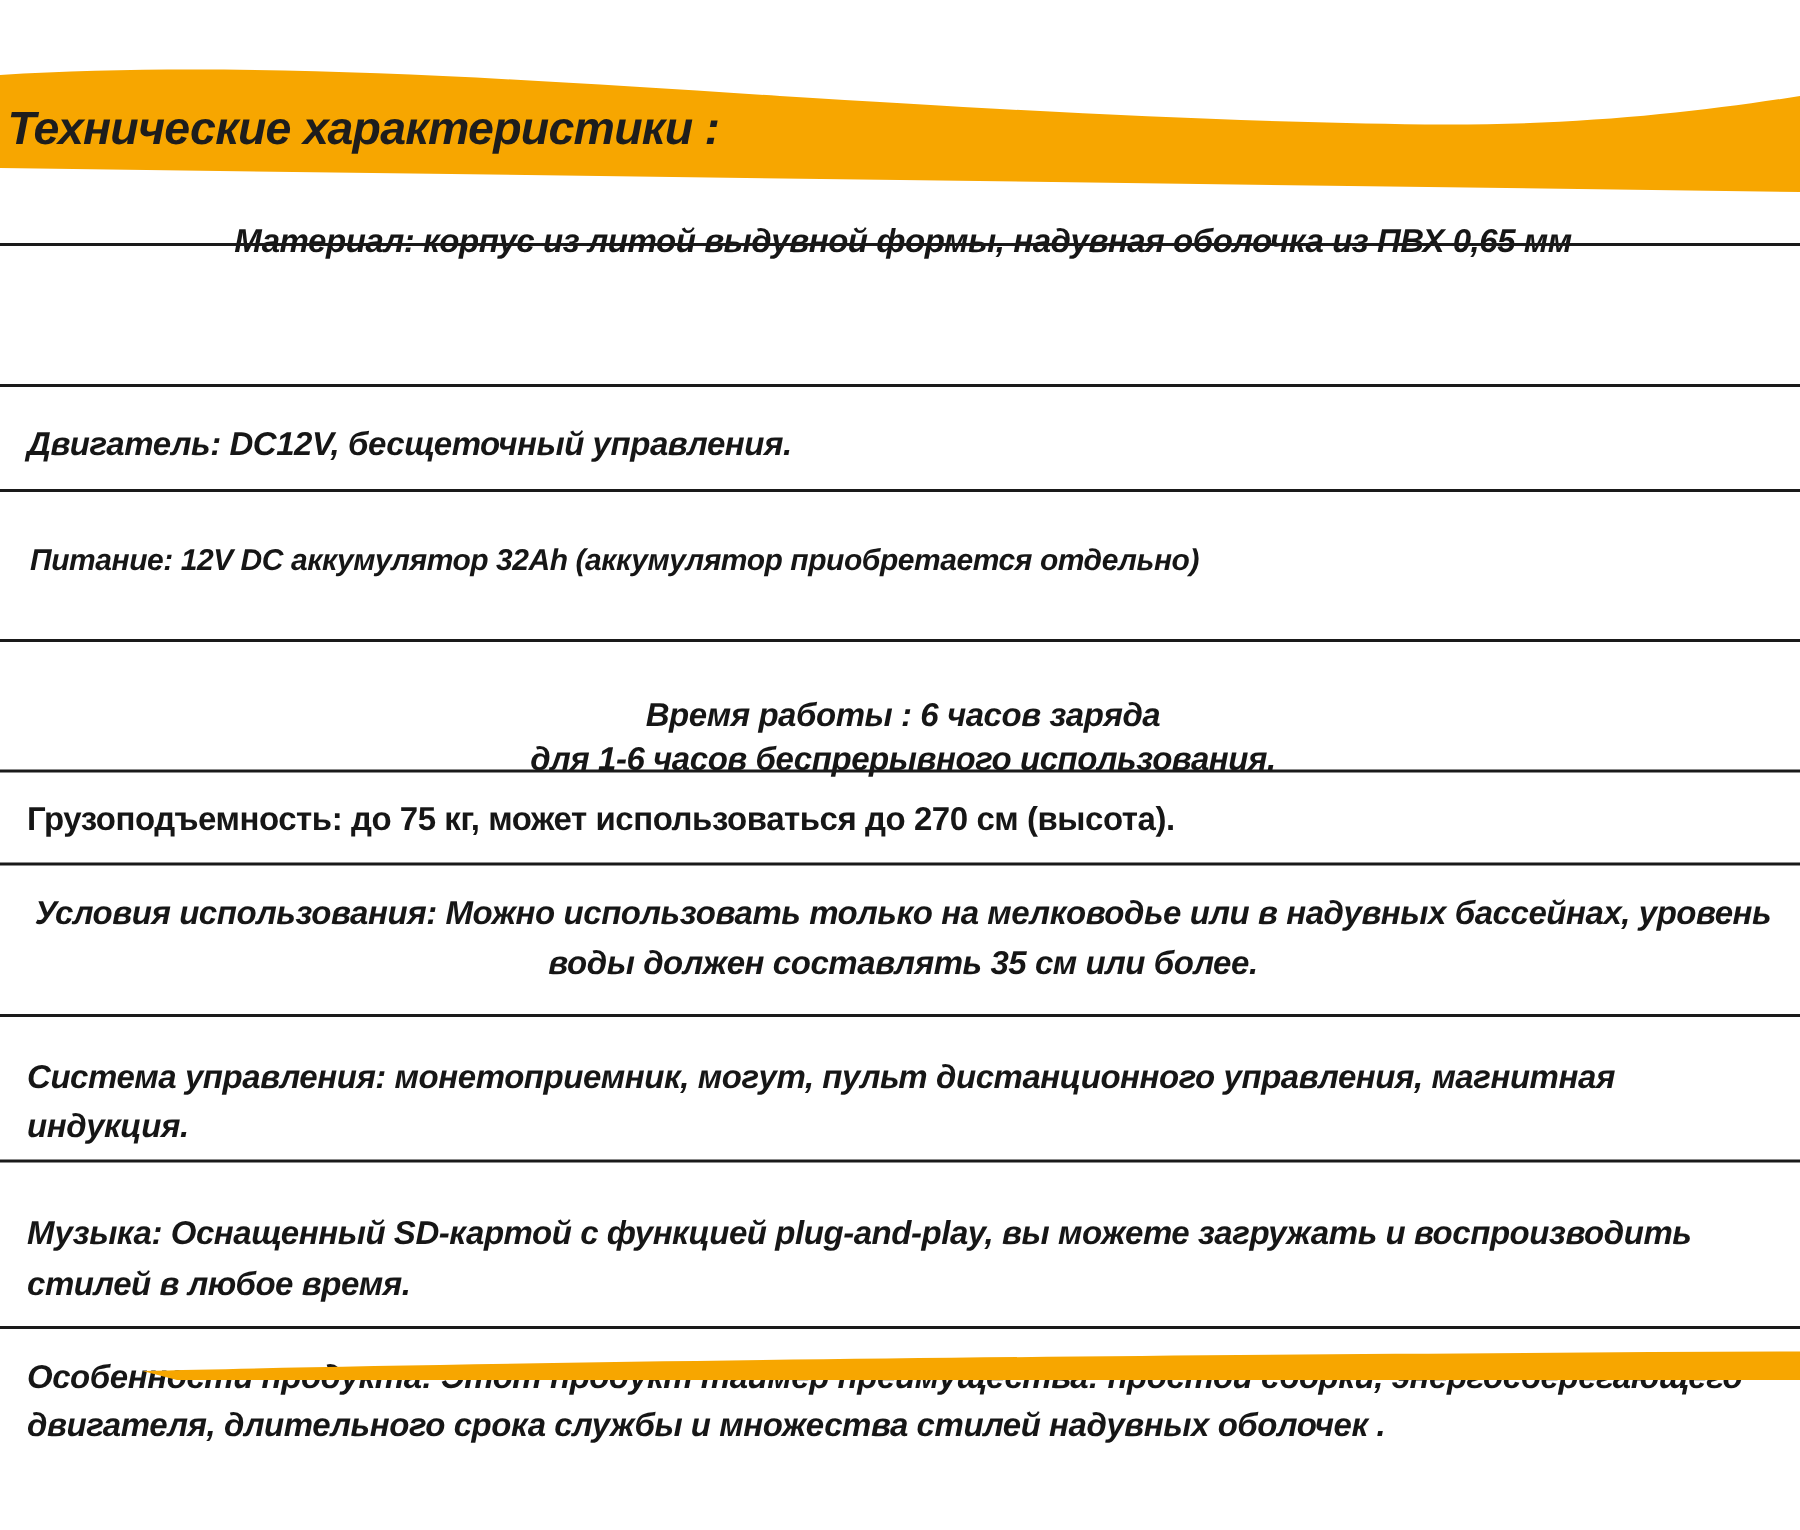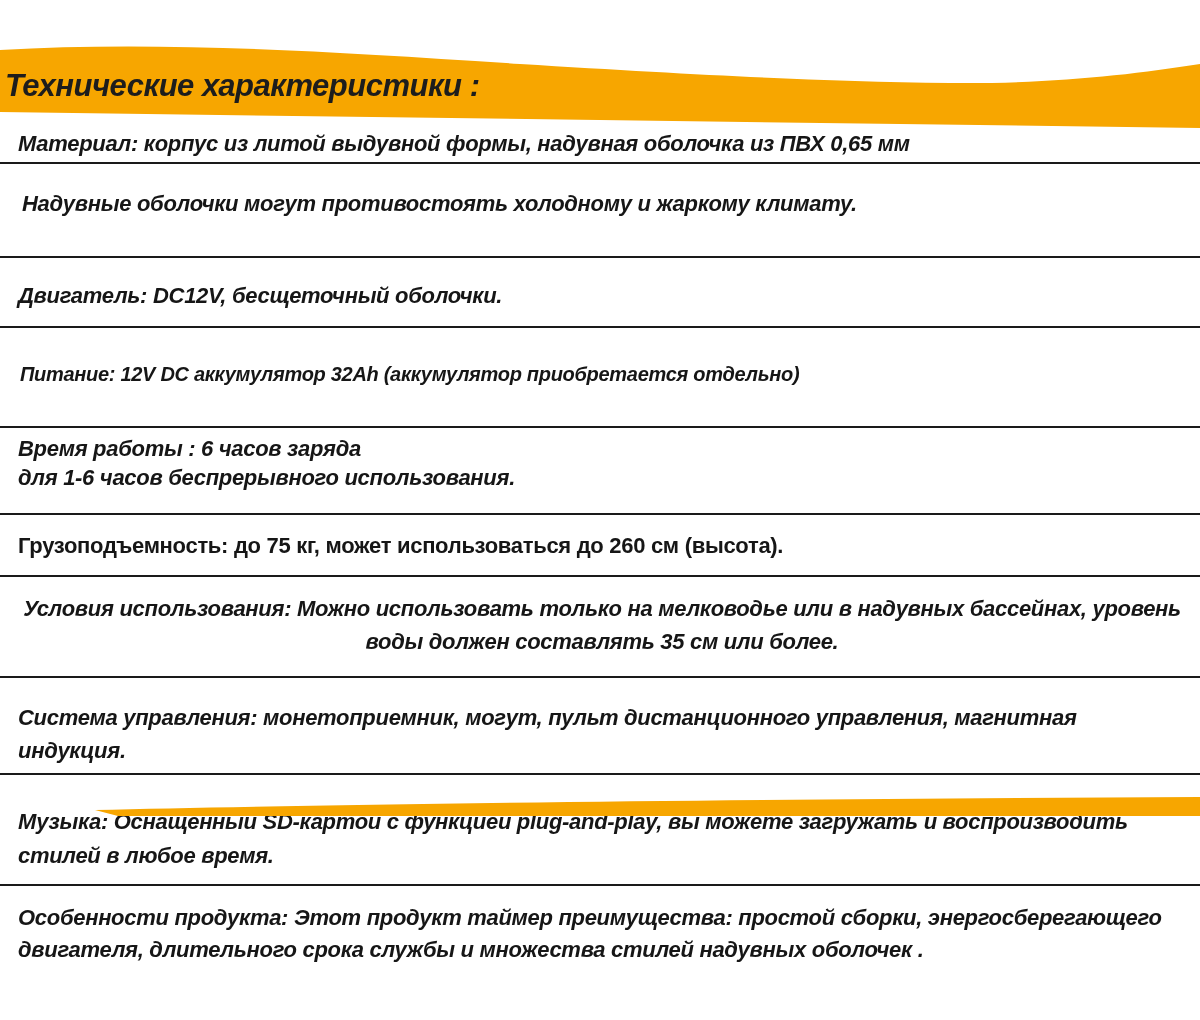--- a/index.html
+++ b/index.html
@@ -7,21 +7,21 @@
     padding: 0;
     background: #ffffff;
     width: 1200px;
     height: 1020px;
     overflow: hidden;
     font-family: "Liberation Sans", sans-serif;
   }
   .page {
     position: relative;
     width: 1200px;
-    height: 816px;
+    height: 920px;
     background: #ffffff;
   }
   .banner-svg, .footer-svg {
     position: absolute;
     left: 0;
     display: block;
   }
   .banner-svg { top: 0; }
   .footer-svg { bottom: 0; }
   .page-title {
@@ -40,25 +40,25 @@
     left: 18px;
     right: 14px;
     color: #161616;
     font-weight: bold;
     font-style: italic;
     font-size: 22px;
     line-height: 33px;
     letter-spacing: -0.3px;
   }
   .spec-row .row-line { display: block; }
-  .row-material   { top: 131px; line-height: 26px; }
+  .row-material   { top: 148px; line-height: 26px; text-align: center; }
   .row-shells     { top: 191px; line-height: 26px; left: 22px; }
   .row-motor      { top: 283px; line-height: 26px; }
   .row-power      { top: 360px; font-size: 20px; line-height: 28px; left: 20px; }
-  .row-runtime    { top: 434px; line-height: 29px; }
+  .row-runtime    { top: 462px; line-height: 29px; text-align: center; }
   .row-capacity   { top: 533px; font-style: normal; line-height: 26px; }
   .row-conditions { top: 592px; line-height: 33px; text-align: center; }
   .row-control    { top: 701px; line-height: 33px; }
   .row-music      { top: 805px; line-height: 34px; }
   .row-features   { top: 902px; line-height: 32px; }
   .separator {
     position: absolute;
     left: 0;
     width: 1200px;
     height: 2px;
@@ -84,47 +84,44 @@
   </svg>
 
   <div class="page-title">Технические характеристики :</div>
 
   <div class="spec-row row-material">
     <span class="row-line">Материал: корпус из литой выдувной формы, надувная оболочка из ПВХ 0,65 мм</span>
   </div>
 
   <div class="separator sep-1"></div>
 
-  <div class="spec-row row-shells">
-    <span class="row-line">Надувные оболочки могут противостоять холодному и жаркому климату.</span>
-  </div>
 
   <div class="separator sep-2"></div>
 
   <div class="spec-row row-motor">
-    <span class="row-line">Двигатель: DC12V, бесщеточный оболочки.</span>
+    <span class="row-line">Двигатель: DC12V, бесщеточный управления.</span>
   </div>
 
   <div class="separator sep-3"></div>
 
   <div class="spec-row row-power">
     <span class="row-line">Питание: 12V DC аккумулятор 32Ah (аккумулятор приобретается отдельно)</span>
   </div>
 
   <div class="separator sep-4"></div>
 
   <div class="spec-row row-runtime">
     <span class="row-line">Время работы : 6 часов заряда</span>
     <span class="row-line">для 1-6 часов беспрерывного использования.</span>
   </div>
 
   <div class="separator sep-5"></div>
 
   <div class="spec-row row-capacity">
-    <span class="row-line">Грузоподъемность: до 75 кг, может использоваться до 260 см (высота).</span>
+    <span class="row-line">Грузоподъемность: до 75 кг, может использоваться до 270 см (высота).</span>
   </div>
 
   <div class="separator sep-6"></div>
 
   <div class="spec-row row-conditions">
     <span class="row-line">Условия использования: Можно использовать только на мелководье или в надувных бассейнах, уровень воды должен составлять 35 см или более.</span>
   </div>
 
   <div class="separator sep-7"></div>
 

